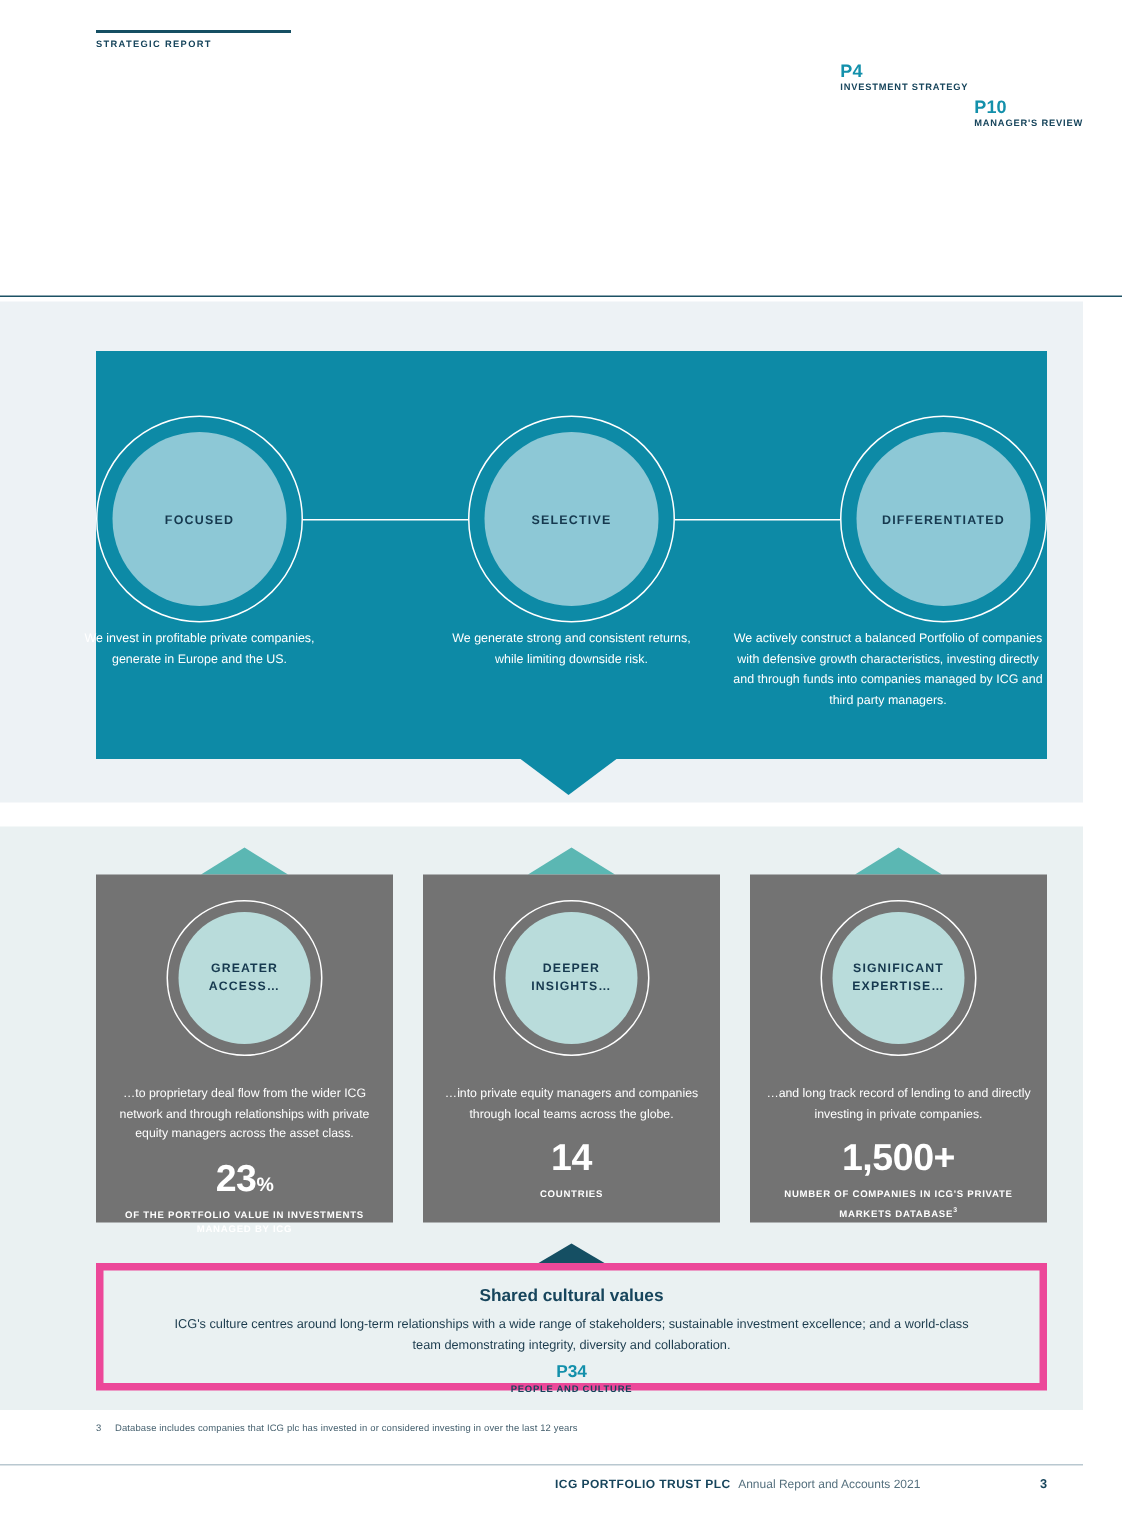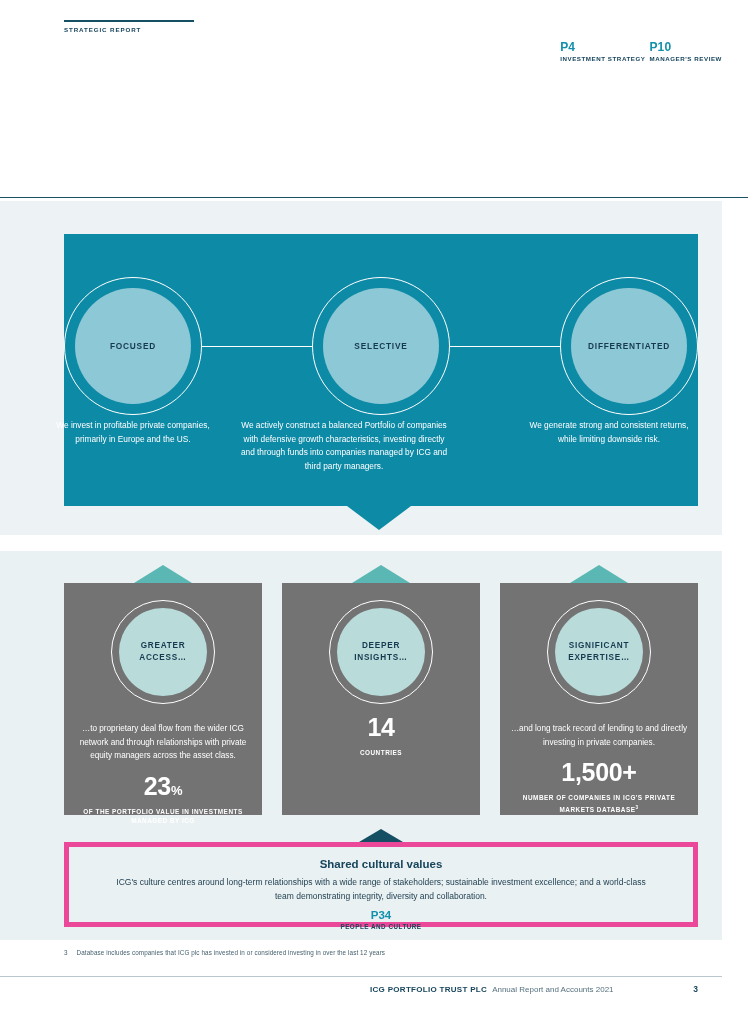--- a/index.html
+++ b/index.html
@@ -39,21 +39,21 @@
   }
 
   .pagerefs {
     position: absolute;
     right: 26px;
     top: 41px;
     display: flex;
     gap: 0px;
   }
   .pageref { margin-left: 0; }
-  .pageref + .pageref { margin-left: 4px; }
+  .pageref + .pageref { margin-left: 4px; margin-top: 24px; }
   .pageref-num {
     font-size: 12px;
     font-weight: bold;
     color: #1390ab;
     line-height: 13px;
     letter-spacing: 0.1px;
   }
   .pageref-label {
     font-size: 6.2px;
     font-weight: bold;
@@ -420,23 +420,23 @@
 
     <div class="circ-wrap" style="left:496px;">
       <div class="circ-ring"></div>
       <div class="circ-fill">
         <span class="circ-label">DIFFERENTIATED</span>
       </div>
     </div>
   </div>
 
   <div class="desc-row">
-    <div class="desc-col" style="width:178px;margin-left:-20px;">We invest in profitable private companies, primarily in Europe and the US.</div>
+    <div class="desc-col" style="width:178px;margin-left:-20px;">We invest in profitable private companies, generate in Europe and the US.</div>
+    <div class="desc-col" style="width:178px;margin-left:70px;">We generate strong and consistent returns, while limiting downside risk.</div>
     <div class="desc-col" style="width:212px;margin-left:16px;">We actively construct a balanced Portfolio of companies with defensive growth characteristics, investing directly and through funds into companies managed by ICG and third party managers.</div>
-    <div class="desc-col" style="width:178px;margin-left:70px;">We generate strong and consistent returns, while limiting downside risk.</div>
   </div>
 
   <div class="band-two"></div>
 
   <div class="cards">
 
     <div class="card">
       <div class="card-tab"></div>
       <div class="card-body">
         <div class="card-circ">
@@ -453,20 +453,21 @@
 
     <div class="card">
       <div class="card-tab"></div>
       <div class="card-body">
         <div class="card-circ">
           <div class="card-circ-ring"></div>
           <div class="card-circ-fill">
             <span class="card-circ-label">DEEPER INSIGHTS…</span>
           </div>
         </div>
+        <div class="card-desc">…into private equity managers and companies through local teams across the globe.</div>
         <div class="card-stat"><span>14</span><span class="unit"></span></div>
         <div class="card-stat-label">COUNTRIES</div>
       </div>
     </div>
 
     <div class="card">
       <div class="card-tab"></div>
       <div class="card-body">
         <div class="card-circ">
           <div class="card-circ-ring"></div>

